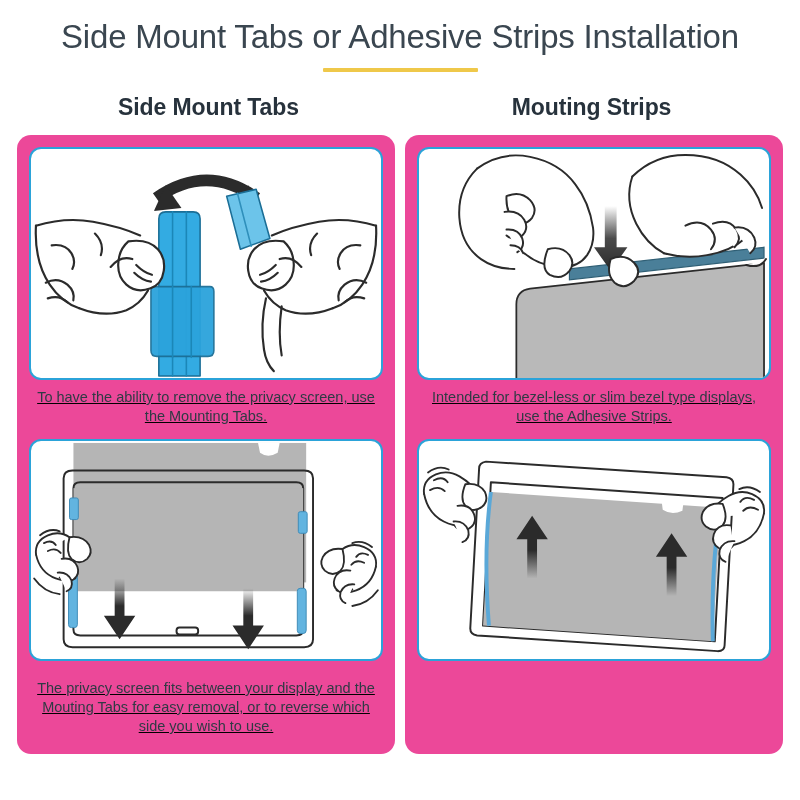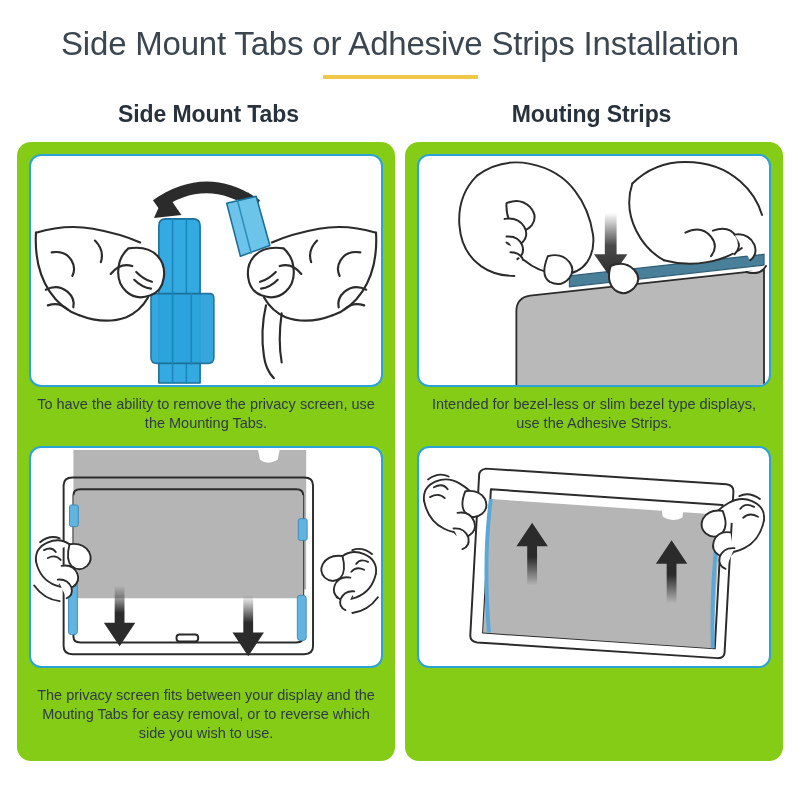--- a/index.html
+++ b/index.html
@@ -20,21 +20,21 @@
     box-sizing: border-box;
   }
 
   
   .title {
     text-align: center;
     font-size: 33px;
     font-weight: 300;
     color: #3a4650;
     letter-spacing: -0.2px;
-    padding-top: 23px;
+    padding-top: 16px;
     line-height: 42px;
     white-space: nowrap;
   }
   .accent-bar {
     width: 155px;
     height: 4px;
     background: #efc84a;
     margin: 10px auto 0 auto;
     border-radius: 1px;
   }
@@ -56,24 +56,25 @@
 
   
   .columns {
     display: flex;
     gap: 10px;
     padding: 0 17px;
     margin-top: 14px;
   }
   .card {
     flex: 1;
-    background: #84cc16;
+    background: #ec4899;
     border-radius: 14px;
     padding: 12px 12px 16px 12px;
     box-sizing: border-box;
+    text-decoration: underline;
   }
   .figure-box {
     background: #ffffff;
     border: 2px solid #2ba3d9;
     border-radius: 12px;
     height: 233px;
     box-sizing: border-box;
     overflow: hidden;
     position: relative;
   }

